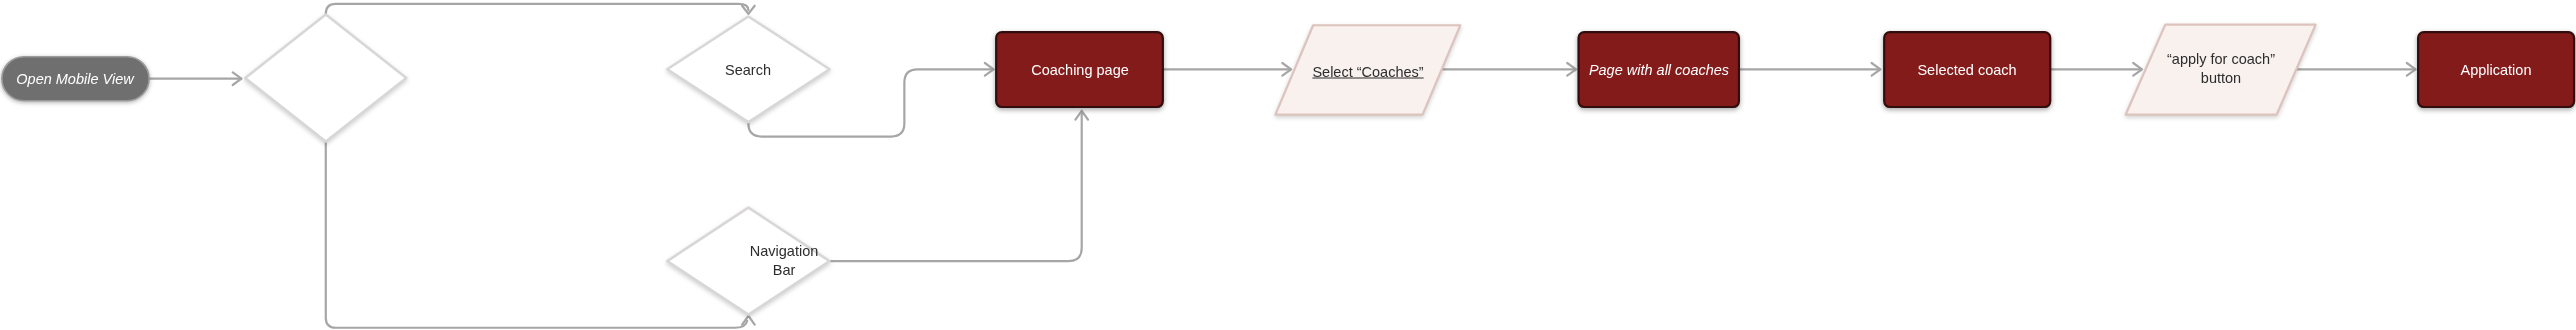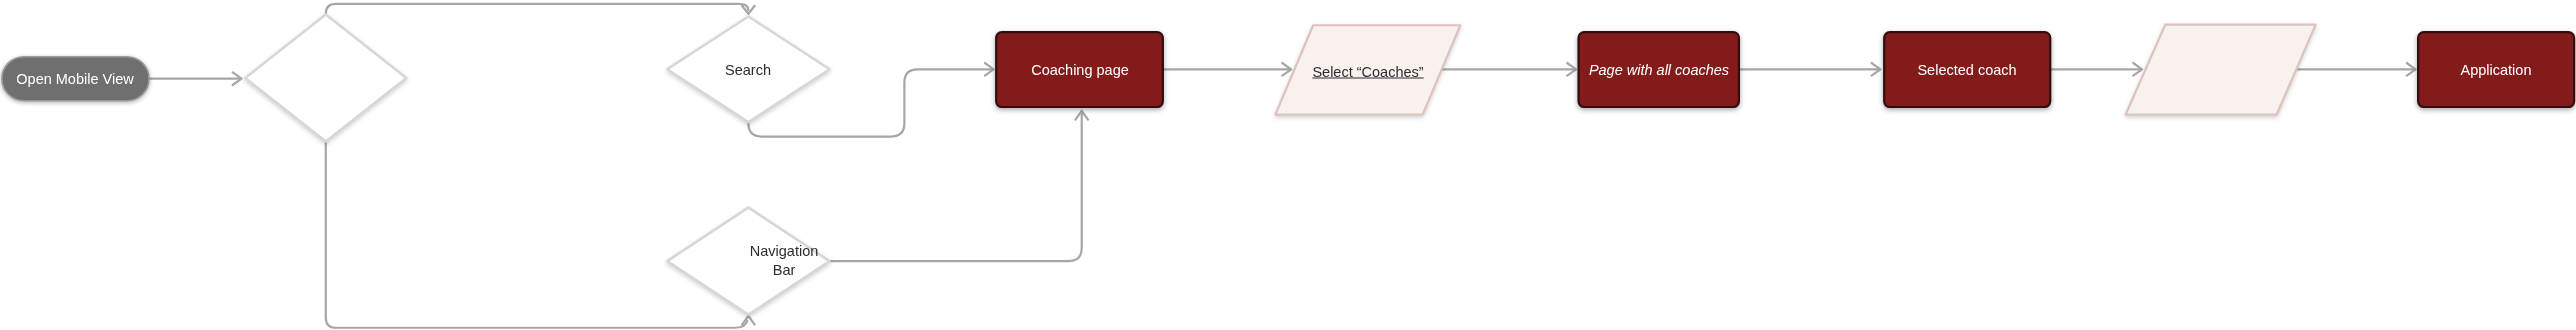--- a/index.html
+++ b/index.html
@@ -113,35 +113,39 @@
 
     <rect class="process" data-bind-attr="fill:nodes.page_with_all_coaches.fill" x="2510" y="51" width="255" height="119" rx="9" fill="#841b1b"></rect>
 
     <rect class="process" data-bind-attr="fill:nodes.selected_coach.fill" x="2996" y="51" width="264" height="119" rx="9" fill="#841b1b"></rect>
 
     <polygon class="io" data-bind-attr="fill:nodes.apply_for_coach_button.fill" points="3443,39 3682,39 3620,182 3380,182" fill="#f8f1ee"></polygon>
 
     <rect class="process" data-bind-attr="fill:nodes.application.fill" x="3845" y="51" width="248" height="119" rx="9" fill="#841b1b"></rect>
   </svg>
 
-  <div class="node-label on-dark" style="left:75px; top:79px;" data-bind="nodes.open_mobile_view.label">Open Mobile View</div>
+  <div class="node-label on-dark" style="left:75px; top:79px;font-style:italic;" data-bind="nodes.open_mobile_view.label">Open Mobile View</div>
 
 
   <div class="node-label" style="left:748px; top:70px;" data-bind="nodes.search.label">Search</div>
 
   <div class="node-label" style="left:784px; top:261px;">
     <span class="line" data-bind="nodes.navigation_bar.lines.0">Navigation</span>
     <span class="line" data-bind="nodes.navigation_bar.lines.1">Bar</span>
   </div>
 
   <div class="node-label on-dark" style="left:1080px; top:70px;" data-bind="nodes.coaching_page.label">Coaching page</div>
 
   <div class="node-label" style="left:1368px; top:72px;text-decoration:underline;" data-bind="nodes.select_coaches.label">Select “Coaches”</div>
 
   <div class="node-label on-dark" style="left:1659px; top:70px;font-style:italic;" data-bind="nodes.page_with_all_coaches.label">Page with all coaches</div>
 
   <div class="node-label on-dark" style="left:1967px; top:70px;text-align:center;" data-bind="nodes.selected_coach.label">Selected coach</div>
 
+  <div class="node-label" style="left:2221px; top:69px;">
+    <span class="line" data-bind="nodes.apply_for_coach_button.lines.0">“apply for coach”</span>
+    <span class="line" data-bind="nodes.apply_for_coach_button.lines.1">button</span>
+  </div>
 
   <div class="node-label on-dark" style="left:2496px; top:70px;" data-bind="nodes.application.label">Application</div>
 
 </div>
 
 
 </body></html>

